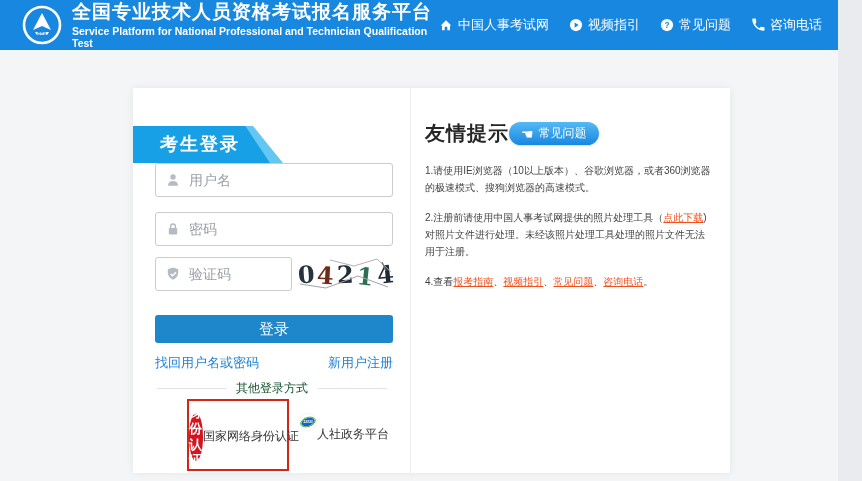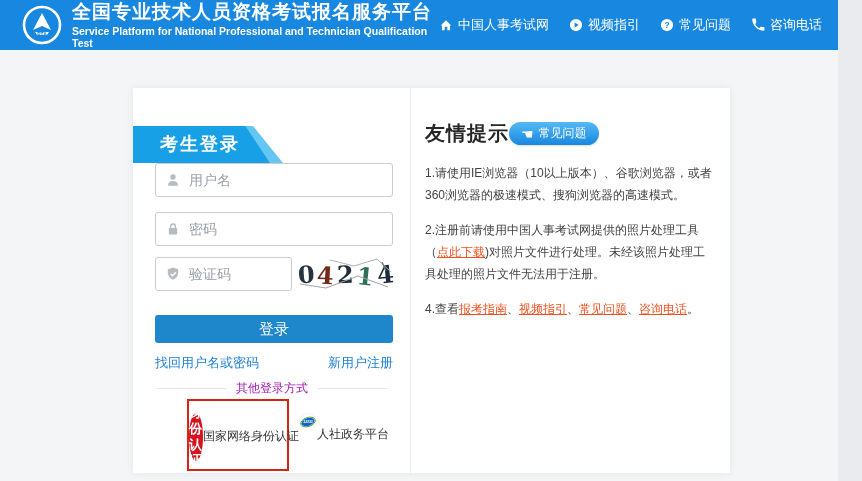--- a/index.html
+++ b/index.html
@@ -51,21 +51,21 @@
   .cd2{transform:rotate(-2deg);} .cd3{transform:rotate(6deg) translateY(2px);}
   .cd4{transform:rotate(-6deg);}
   .captcha-noise{position:absolute;inset:0;}
   .login-btn{position:absolute;left:22px;top:227px;width:238px;height:28px;background:var(--button-blue);
     border:none;border-radius:3px;color:#fff;font-size:15px;cursor:pointer;
     font-family:"Liberation Sans","DejaVu Sans",sans-serif;}
   .row-links{position:absolute;left:22px;width:238px;top:266px;display:flex;justify-content:space-between;
     font-size:13px;}
   .row-links a{color:var(--link-blue);text-decoration:none;cursor:pointer;}
   .other-divider{position:absolute;left:24px;width:230px;top:292px;display:flex;align-items:center;
-    color:#a21caf;font-size:12px;}
+    color:#14532d;font-size:12px;}
   .other-divider .line{flex:1;height:1px;background:#dfe2e6;}
   .other-divider span{margin:0 10px;white-space:nowrap;}
   .method-id{position:absolute;left:54px;top:311px;width:102px;height:72px;border:2px solid var(--highlight-red);
     display:flex;flex-direction:row;align-items:center;cursor:pointer;}
   .badge-red{width:48px;height:48px;margin-top:3px;border-radius:50%;background:var(--badge-red);
     color:#fff;font-size:13px;font-weight:bold;line-height:1.2;display:flex;flex-direction:column;
     align-items:center;justify-content:center;letter-spacing:1px;}
   .method-label{font-size:12px;color:#333;margin-top:2px;white-space:nowrap;}
   .method-rs{position:absolute;left:166px;top:313px;width:90px;display:flex;
     align-items:flex-end;cursor:pointer;}
@@ -73,21 +73,21 @@
   .method-rs .method-label{margin-top:4px;}
 
   
   .col-right{position:absolute;left:278px;right:0;top:0;bottom:0;padding:32px 18px 0 14px;}
   .tips-head{display:flex;align-items:center;}
   .tips-title{font-size:20px;font-weight:bold;color:#262626;letter-spacing:1px;}
   .faq-btn{height:23px;padding:0 12px;border:none;border-radius:12px;color:#fff;font-size:12px;
     background:linear-gradient(180deg,#56b9f4,#1787e0);display:flex;align-items:center;gap:5px;
     cursor:pointer;font-family:"Liberation Sans","DejaVu Sans",sans-serif;box-shadow:0 1px 2px rgba(0,0,0,.15);}
   .hand-icon{font-size:14px;line-height:1;}
-  .tips-list{margin-top:15px;font-size:12px;line-height:22px;color:#434343;}
+  .tips-list{margin-top:15px;font-size:10px;line-height:17px;color:#434343;}
   .tips-list p{margin:0 0 13px;}
   .tip-link{color:var(--tip-link-orange);text-decoration:underline;cursor:pointer;}
 </style>
 </head>
 <body>
 
 <div class="page">
 
   <div class="header">
     <div class="header-left">

